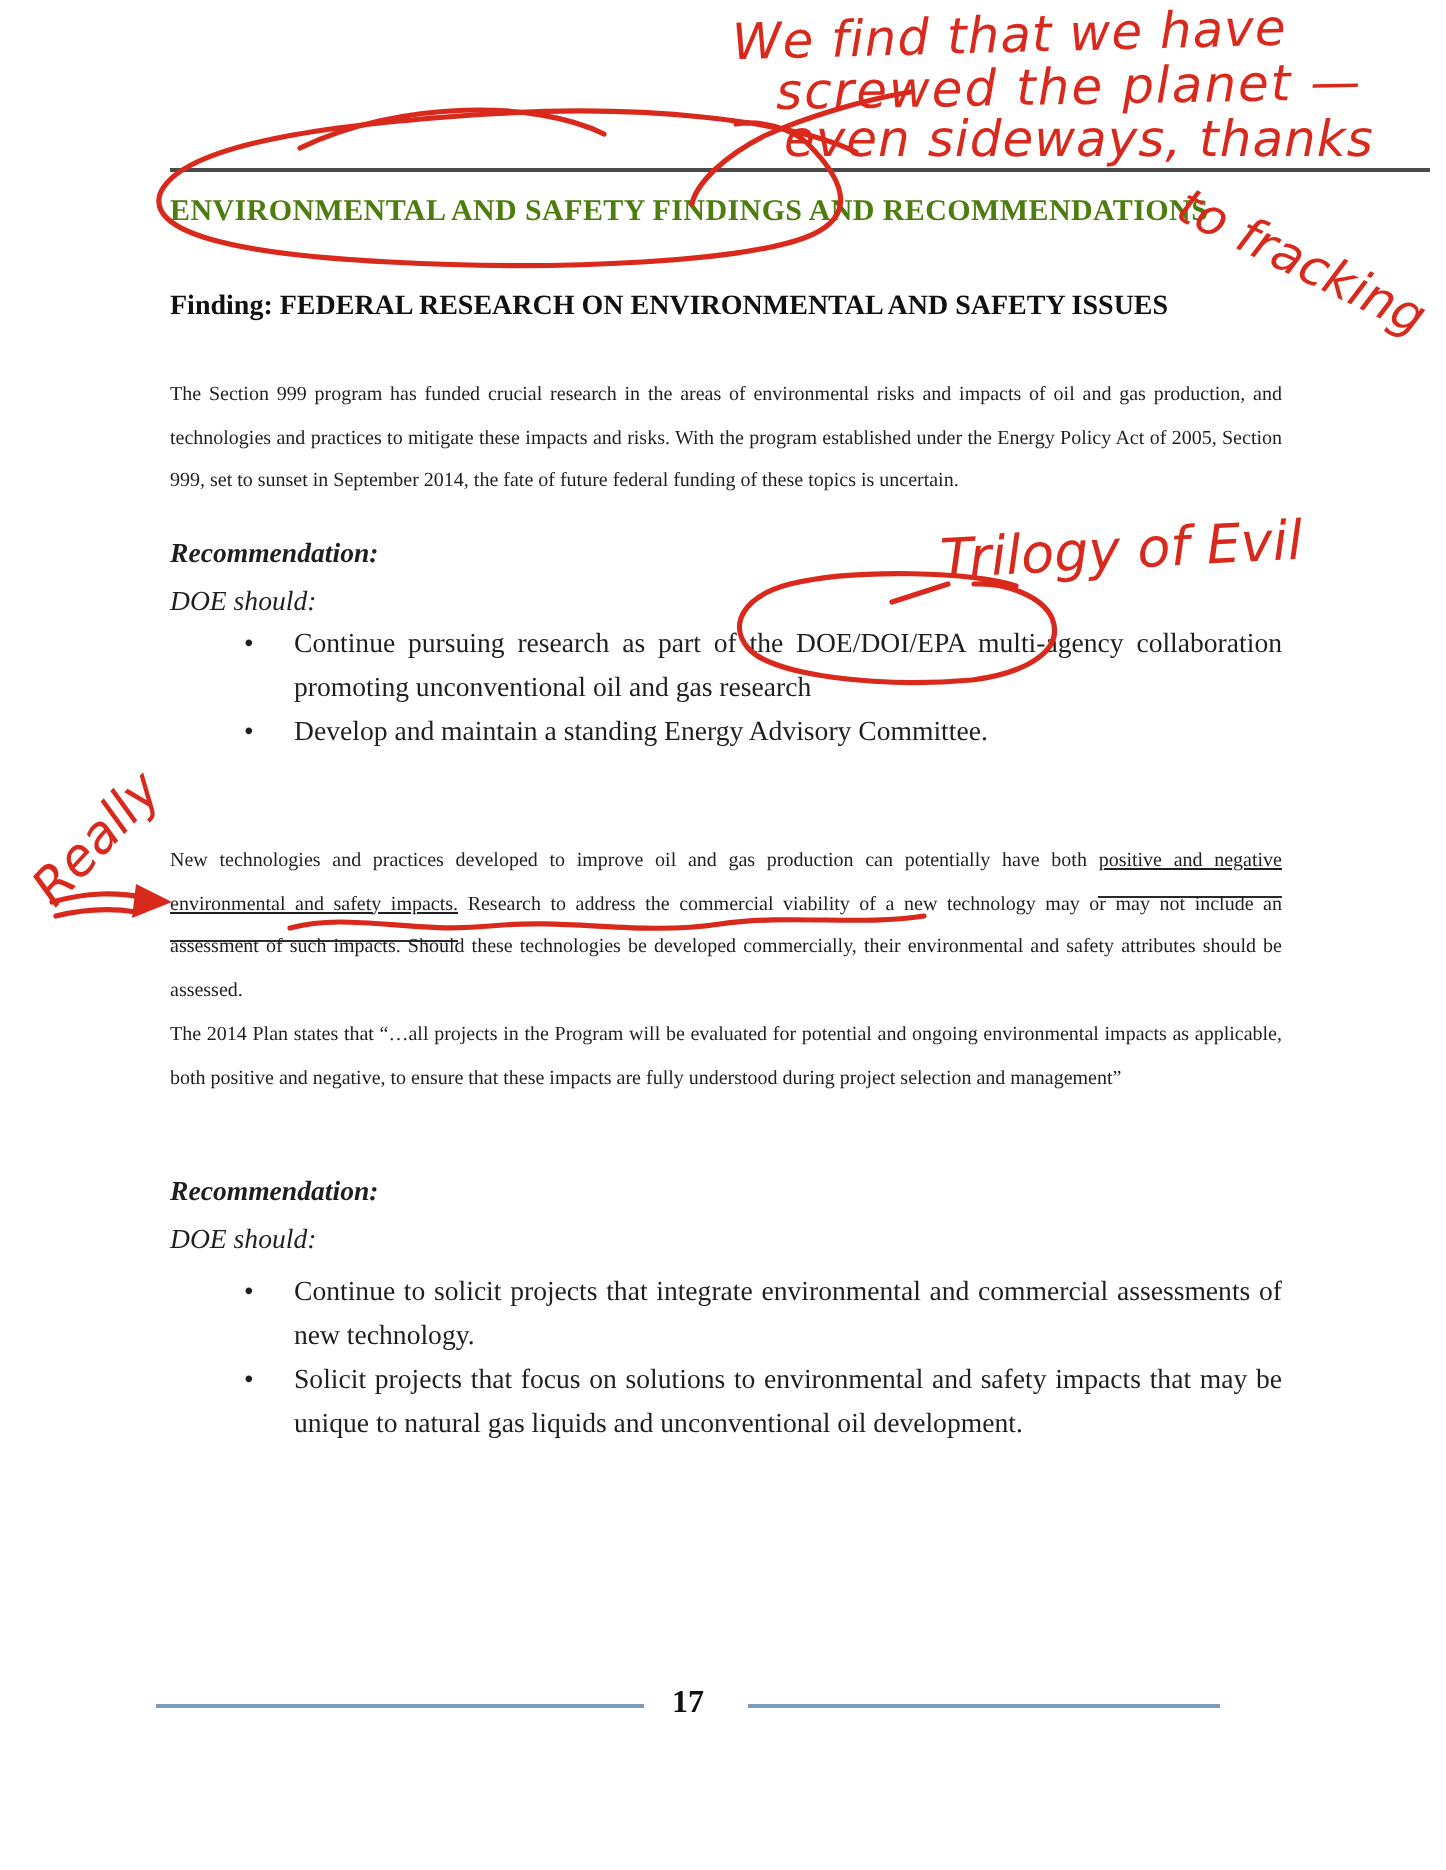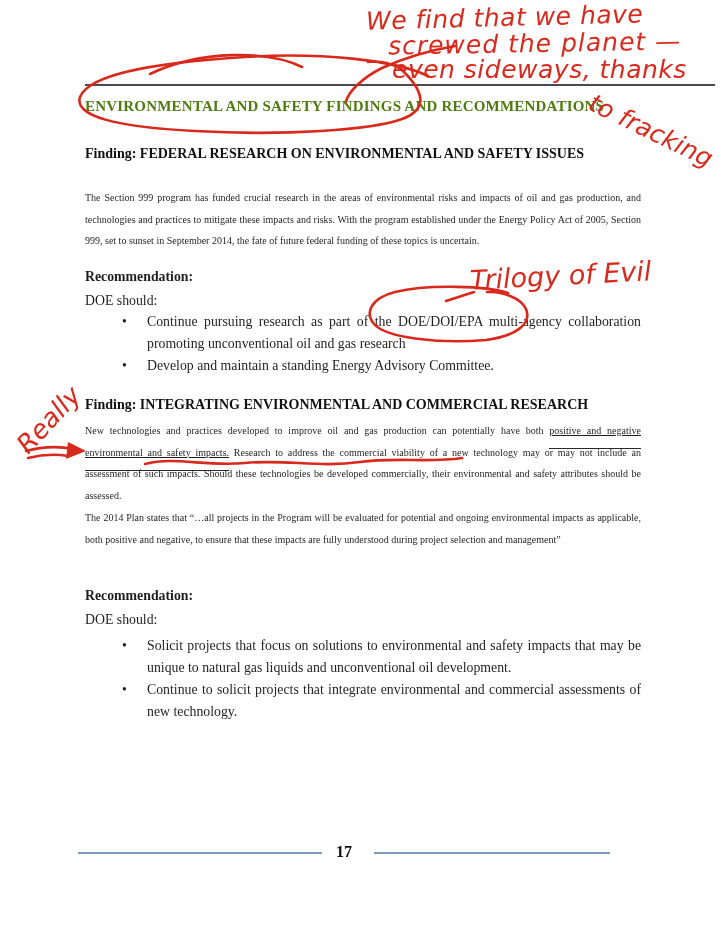--- a/index.html
+++ b/index.html
@@ -18,21 +18,21 @@
   }
   .fh1{top:146px;}
   .fh2{top:397px;}
   .para{
     position:absolute;left:85px;width:556px;text-align:justify;
     font-size:10px;line-height:21.5px;
   }
   .p1{top:187px;}
   .p2{top:420px;}
   .p3{top:507px;}
-  .label{position:absolute;left:85px;font-size:13.8px;}
+  .label{position:absolute;left:85px;font-size:13.8px;font-style:italic;}
   .bold{font-weight:bold;}
   .rec1{top:269px;}
   .doe1{top:293px;}
   .rec2{top:588px;}
   .doe2{top:612px;}
   .bullets{position:absolute;left:122px;width:520px;font-size:13.8px;line-height:21.5px;}
   .bl1{top:311px;}
   .bl2{top:635px;}
   .bullet-item{display:flex;margin:0 0 1px 0;}
   .bullet-dot{flex:0 0 25px;}
@@ -78,37 +78,36 @@
     <div class="bullet-item">
       <span class="bullet-dot"></span>
       <span class="bullet-text">Continue pursuing research as part of the DOE/DOI/EPA multi-agency collaboration promoting unconventional oil and gas research</span>
     </div>
     <div class="bullet-item">
       <span class="bullet-dot"></span>
       <span class="bullet-text">Develop and maintain a standing Energy Advisory Committee.</span>
     </div>
   </div>
 
-  <div class="finding-heading fh2">Finding: INTEGRATING ENVIRONMENTAL AND COMMERCIAL RESEARCH</div>
 
   <div class="para p2"><span>New technologies and practices developed to improve oil and gas production can potentially have both </span><span class="u-phrase">positive and negative environmental and safety impacts.</span><span> Research to address the commercial viability of a new technology may or may not include an assessment of such impacts.  Should these technologies be developed commercially, their environmental and safety attributes should be assessed.</span></div>
 
   <div class="para p3">The 2014 Plan states that “…all projects in the Program will be evaluated for potential and ongoing environmental impacts as applicable, both positive and negative, to ensure that these impacts are fully understood during project selection and management”</div>
 
   <div class="label bold rec2">Recommendation:</div>
   <div class="label doe2">DOE should:</div>
 
   <div class="bullets bl2">
     <div class="bullet-item">
       <span class="bullet-dot"></span>
-      <span class="bullet-text">Solicit projects that focus on solutions to environmental and safety impacts that may be unique to natural gas liquids and unconventional oil development.</span>
+      <span class="bullet-text">Continue to solicit projects that integrate environmental and commercial assessments of new technology.</span>
     </div>
     <div class="bullet-item">
       <span class="bullet-dot"></span>
-      <span class="bullet-text">Continue to solicit projects that integrate environmental and commercial assessments of new technology.</span>
+      <span class="bullet-text">Solicit projects that focus on solutions to environmental and safety impacts that may be unique to natural gas liquids and unconventional oil development.</span>
     </div>
   </div>
 
   <div class="hw hw1">We find that we have</div>
   <div class="hw hw2">screwed the planet —</div>
   <div class="hw hw3">even sideways, thanks</div>
   <div class="hw hw4">to fracking</div>
   <div class="hw hw-trilogy">Trilogy of Evil</div>
   <div class="hw hw-really">Really</div>
 

